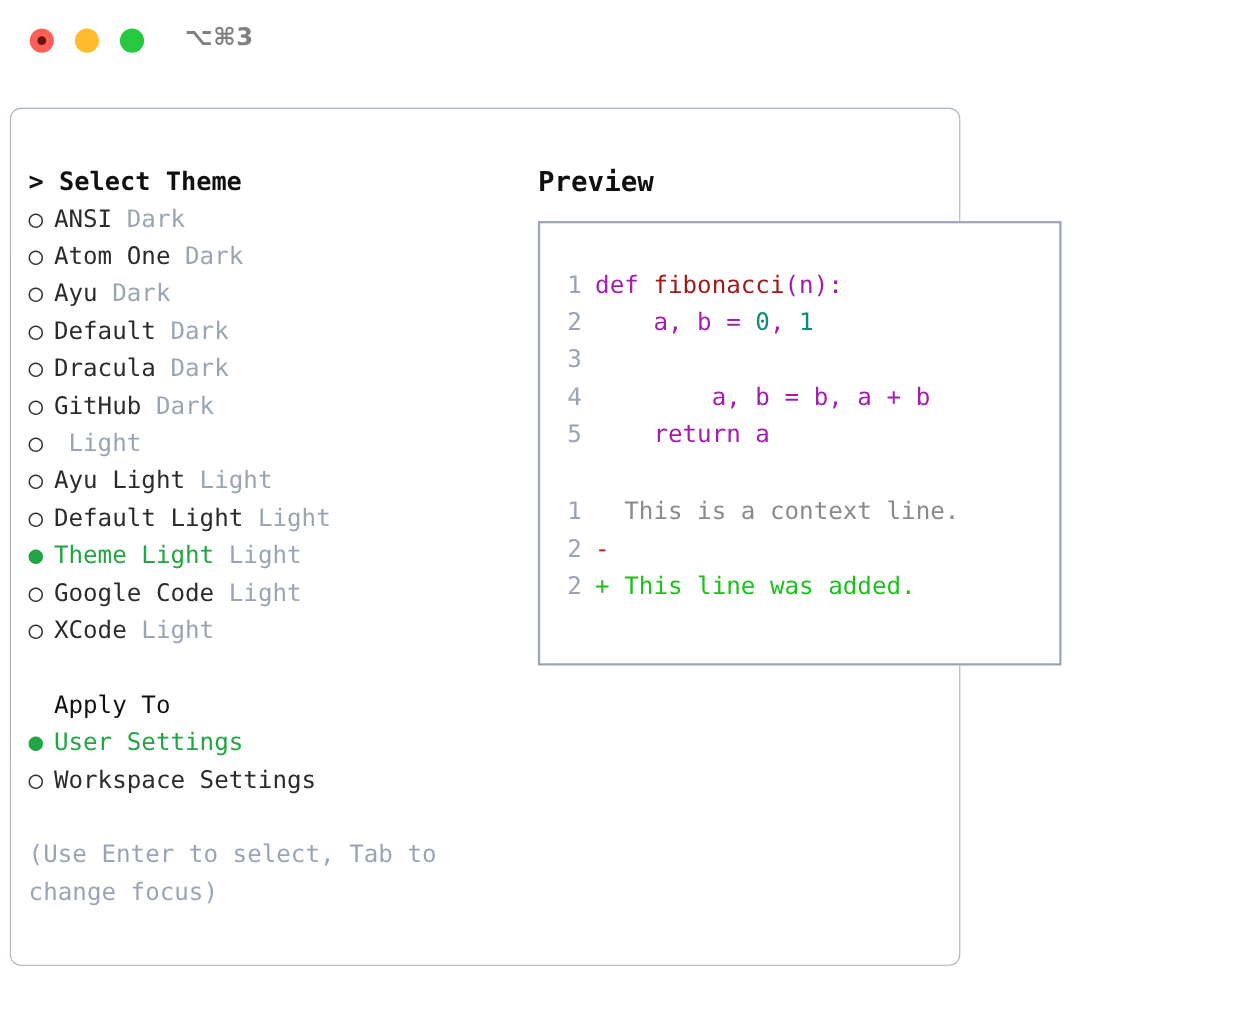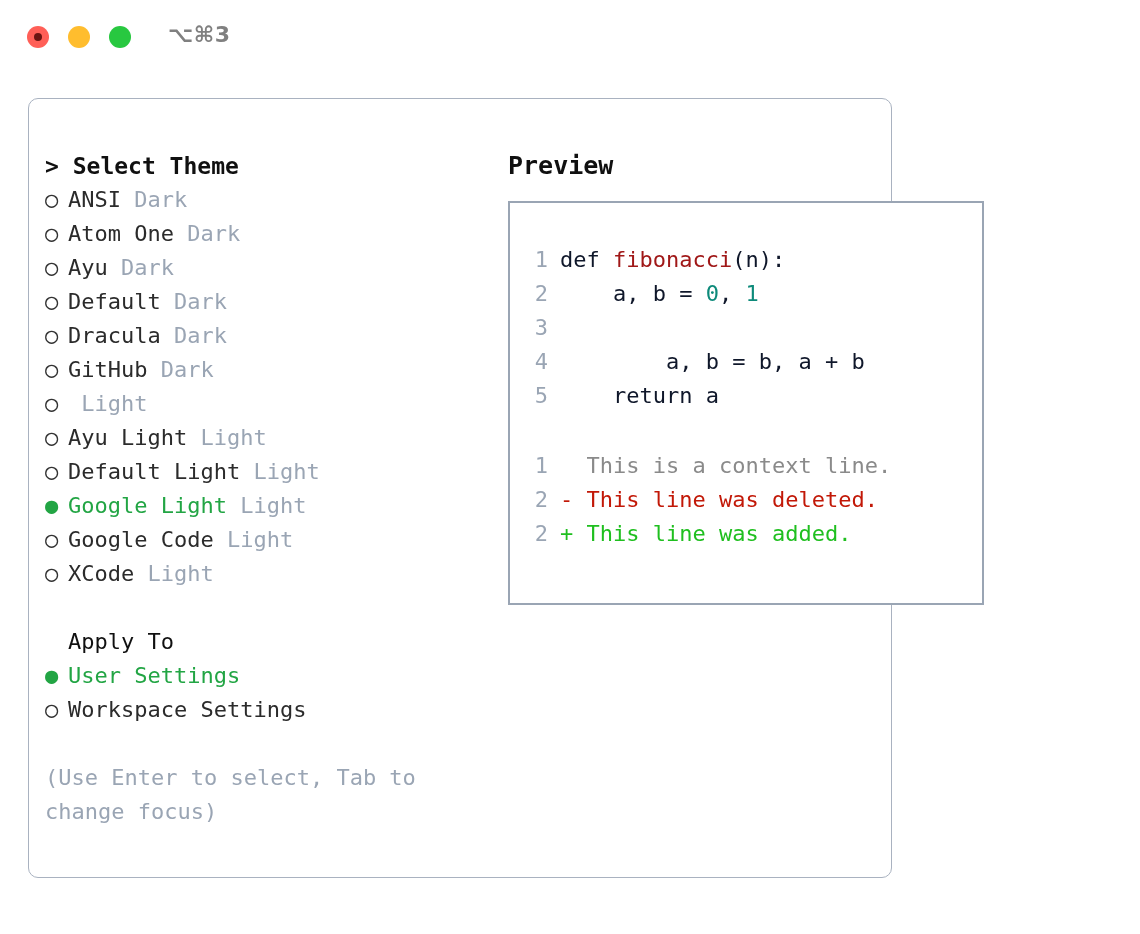--- a/index.html
+++ b/index.html
@@ -64,21 +64,21 @@
     font-size: 22px;
     font-weight: 700;
     color: #808080;
     letter-spacing: 0.5px;
     font-family: "DejaVu Sans", "Liberation Sans", sans-serif;
   }
 
   
   .panel {
     position: absolute;
-    left: 28px;
+    left: 9px;
     top: 98px;
     width: 864px;
     height: 780px;
     border: 1.5px solid #a9b2c0;
     border-radius: 10px;
     background: #ffffff;
     box-sizing: border-box;
   }
 
   .columns {
@@ -183,21 +183,21 @@
   }
   .lineno {
     width: 26px;
     flex: 0 0 26px;
     text-align: right;
     color: #9aa5b4;
     margin-right: 12px;
   }
   .code-text { color: #2b2b2b; }
 
-  .tok-plain { color: #0f172a; }
+  .tok-plain { color: #a21caf; }
   .tok-fn    { color: #a01818; }
   .tok-num   { color: #0d8a7a; }
   .tok-call  { color: #0e84b5; }
 
   .diff-area {
     position: absolute;
     left: 12px;
     top: 246px;
     right: 6px;
   }
@@ -236,21 +236,21 @@
 
         <div class="opt-row"><span class="bullet">○</span><span class="opt-label">ANSI</span><span class="opt-tag"> Dark</span></div>
             <div class="opt-row"><span class="bullet">○</span><span class="opt-label">Atom One</span><span class="opt-tag"> Dark</span></div>
             <div class="opt-row"><span class="bullet">○</span><span class="opt-label">Ayu</span><span class="opt-tag"> Dark</span></div>
             <div class="opt-row"><span class="bullet">○</span><span class="opt-label">Default</span><span class="opt-tag"> Dark</span></div>
             <div class="opt-row"><span class="bullet">○</span><span class="opt-label">Dracula</span><span class="opt-tag"> Dark</span></div>
             <div class="opt-row"><span class="bullet">○</span><span class="opt-label">GitHub</span><span class="opt-tag"> Dark</span></div>
             <div class="opt-row"><span class="bullet">○</span><span class="opt-tag"> Light</span></div>
             <div class="opt-row"><span class="bullet">○</span><span class="opt-label">Ayu Light</span><span class="opt-tag"> Light</span></div>
             <div class="opt-row"><span class="bullet">○</span><span class="opt-label">Default Light</span><span class="opt-tag"> Light</span></div>
-            <div class="opt-row selected"><span class="bullet sel">●</span><span class="opt-label">Google Light</span><span class="opt-tag"> Light</span></div>
+            <div class="opt-row selected"><span class="bullet sel">●</span><span class="opt-label">Theme Light</span><span class="opt-tag"> Light</span></div>
             <div class="opt-row"><span class="bullet">○</span><span class="opt-label">Google Code</span><span class="opt-tag"> Light</span></div>
             <div class="opt-row"><span class="bullet">○</span><span class="opt-label">XCode</span><span class="opt-tag"> Light</span></div>
           </div>
 
         <div class="section-gap"></div>
 
         <div class="apply-heading">Apply To</div>
 
         <div>
 
@@ -270,21 +270,21 @@
 
           <div class="code-line"><span class="lineno">1</span><span class="code-text"><span class="tok-plain">def </span><span class="tok-fn">fibonacci</span><span class="tok-plain">(n):</span></span></div>
               <div class="code-line"><span class="lineno">2</span><span class="code-text"><span class="tok-plain">    a, b = </span><span class="tok-num">0</span><span class="tok-plain">, </span><span class="tok-num">1</span></span></div>
               <div class="code-line"><span class="lineno">3</span></div>
               <div class="code-line"><span class="lineno">4</span><span class="code-text"><span class="tok-plain">        a, b = b, a + b</span></span></div>
               <div class="code-line"><span class="lineno">5</span><span class="code-text"><span class="tok-plain">    return a</span></span></div>
             </div>
           <div class="diff-area">
 
           <div class="diff-line"><span class="lineno">1</span><span class="diff-text ctx">  </span><span class="diff-text ctx">This is a context line.</span></div>
-              <div class="diff-line"><span class="lineno">2</span><span class="diff-text del">- </span><span class="diff-text del">This line was deleted.</span></div>
+              <div class="diff-line"><span class="lineno">2</span><span class="diff-text del">- </span></div>
               <div class="diff-line"><span class="lineno">2</span><span class="diff-text add">+ </span><span class="diff-text add">This line was added.</span></div>
             </div>
         </div>
 
       </div>
 
     </div>
   </div>
 </div>
 

